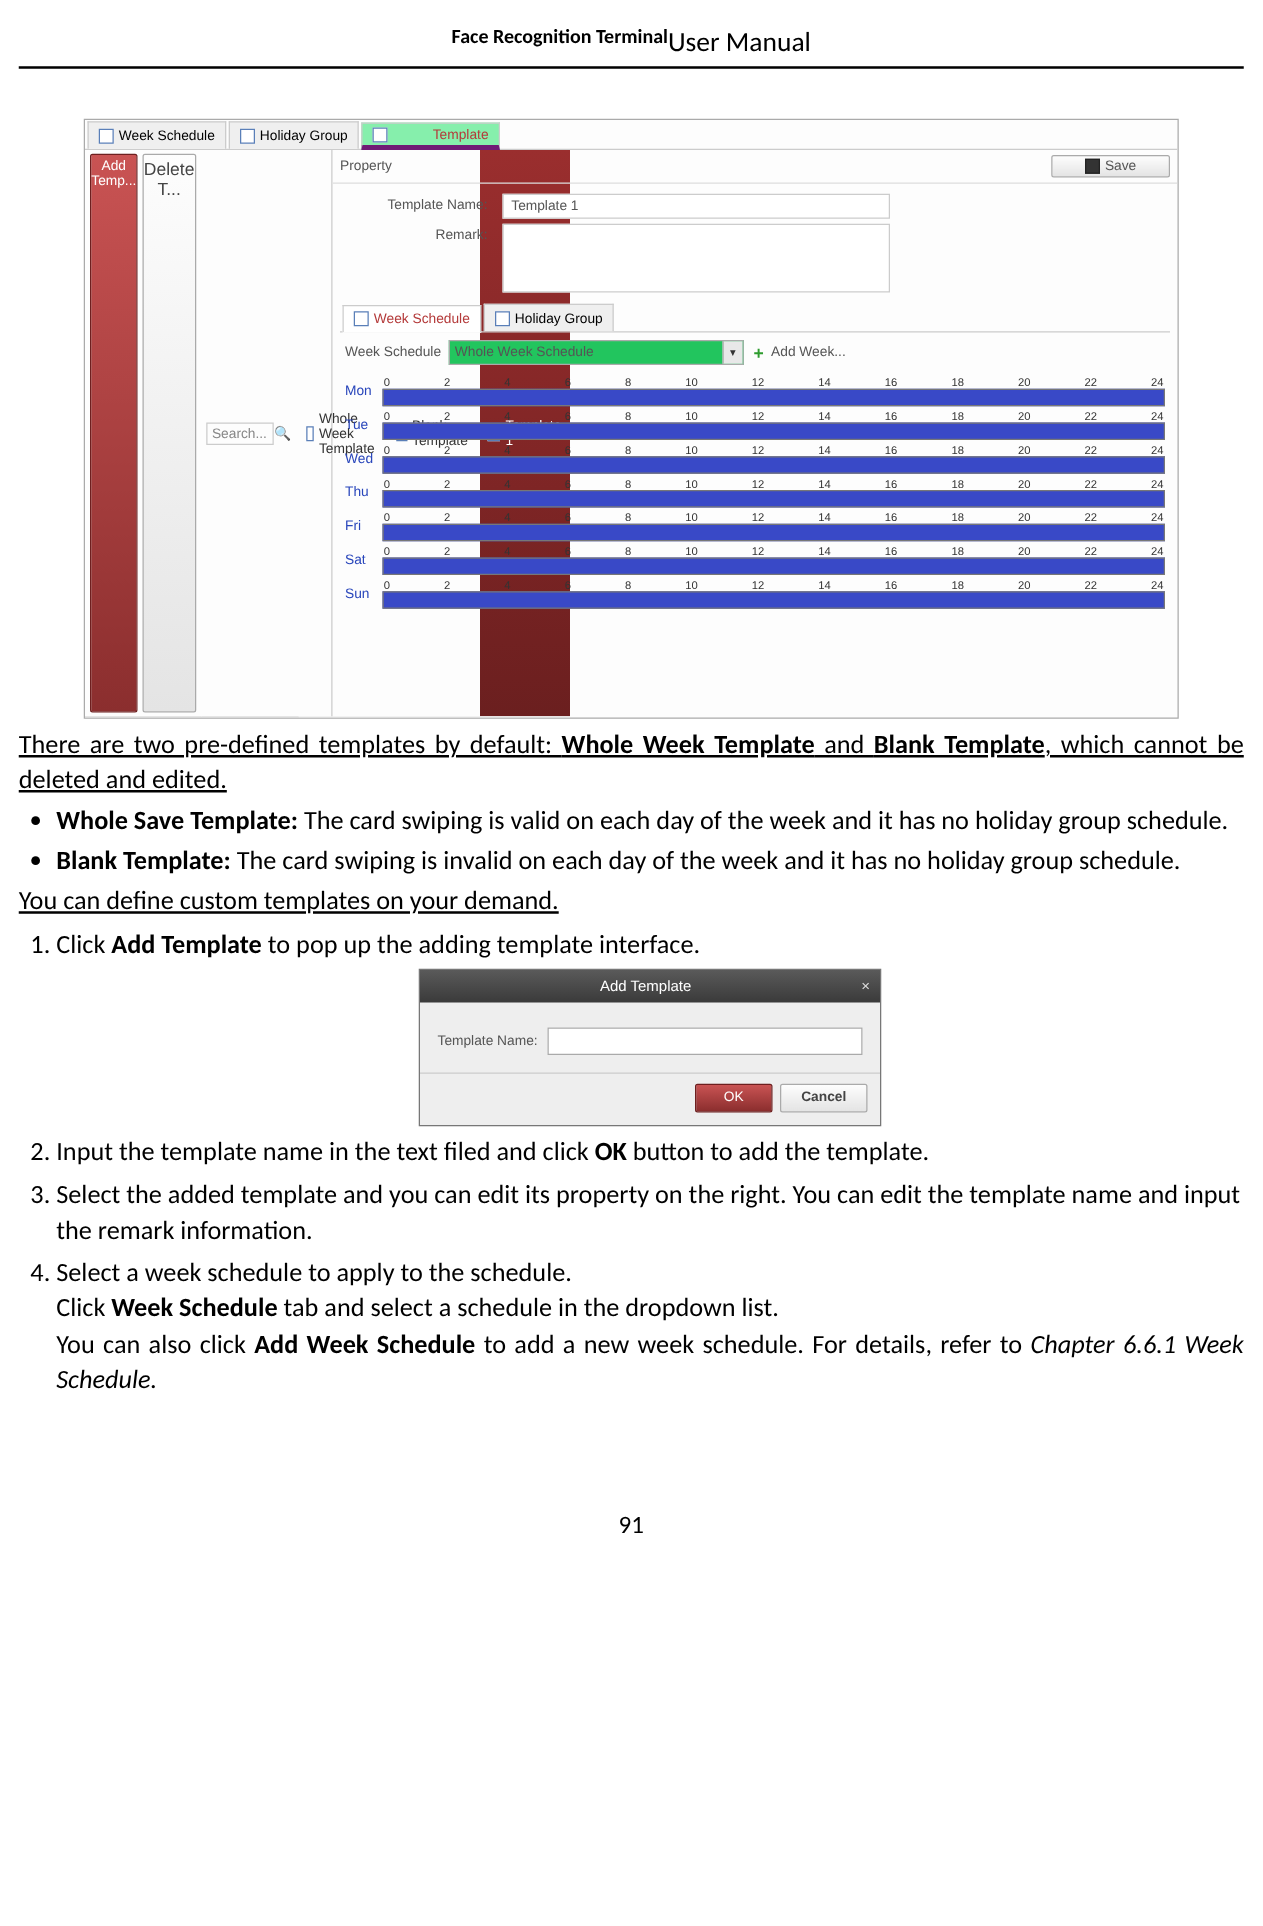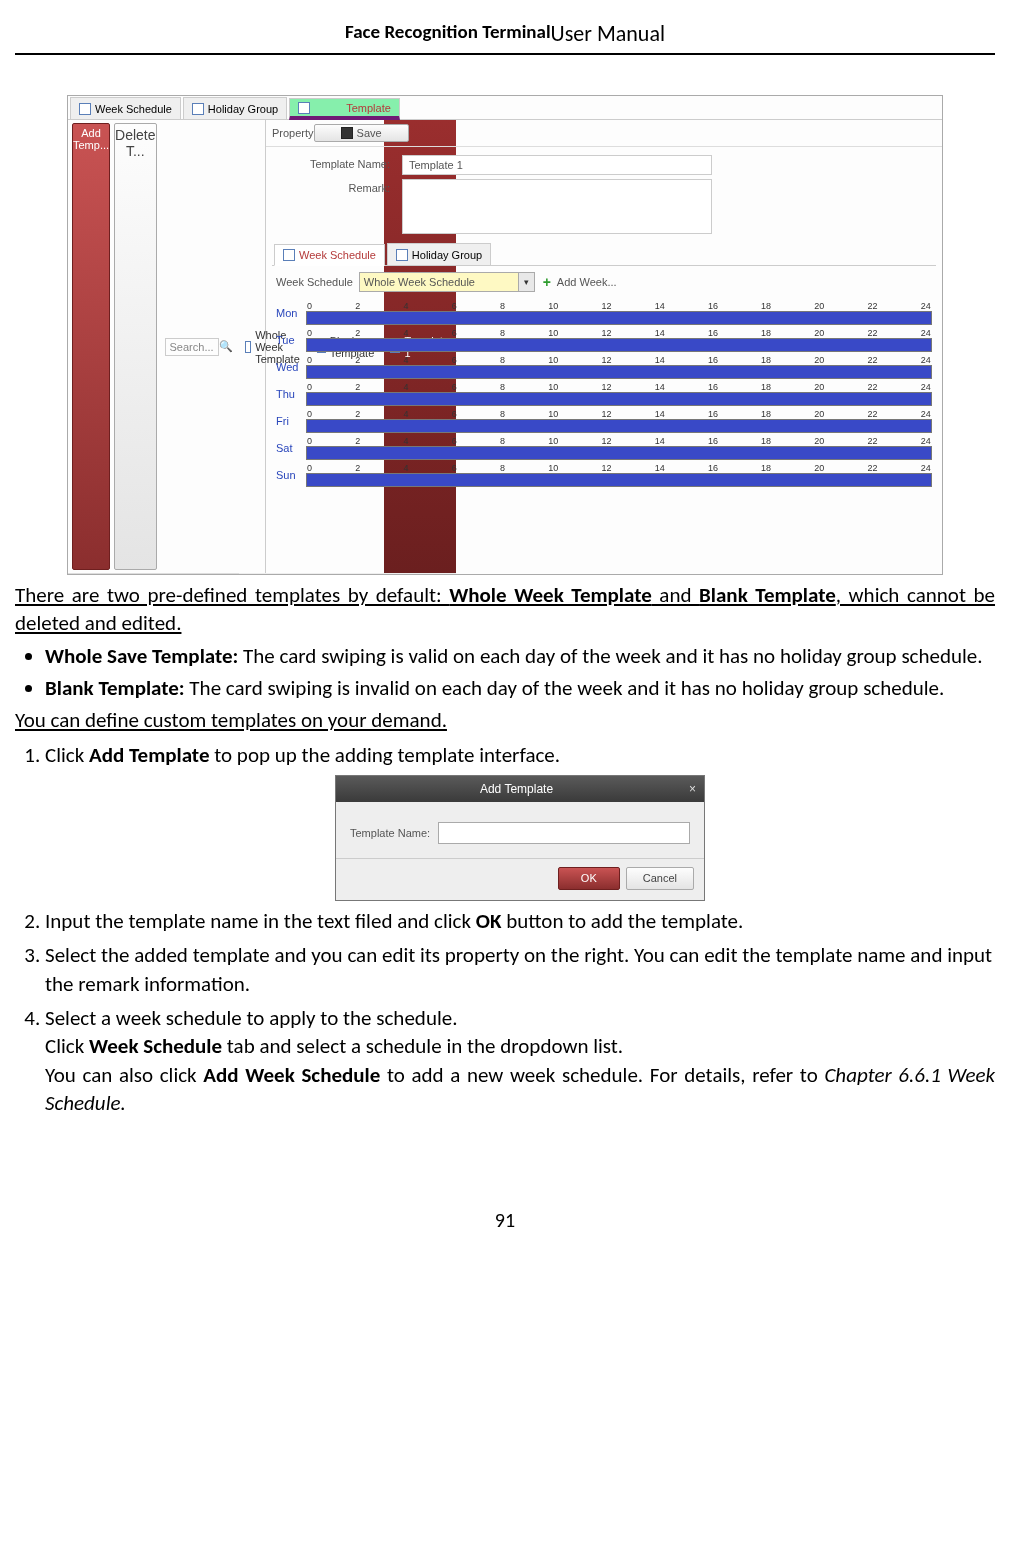--- a/index.html
+++ b/index.html
@@ -1,49 +1,49 @@
 <!DOCTYPE html>
 <html><head>
 <meta charset="utf-8">
 <style>
   * { box-sizing: border-box; margin:0; padding:0; }
   body { font-family: Calibri, Arial, sans-serif; color:#000; width:1010px; margin:0 auto; padding:20px 15px 40px; }
   .page-header { display:flex; justify-content:center; border-bottom:2px solid #000; padding-bottom:6px; margin-bottom:40px; }
-  .page-header .h1 { font-weight:bold; font-size:19px; }
+  .page-header .h1 { font-weight:bold; font-size:16px; }
   .page-header .h2 { font-size:22px; font-weight:normal; }
   .screenshot-main { border:1px solid #aaa; width:876px; height:480px; margin:0 auto 6px; background:#fdfdfd; display:flex; flex-direction:column; font-family:Tahoma,Arial,sans-serif; font-size:11px; }
   .top-tabs { display:flex; border-bottom:1px solid #ccc; height:24px; align-items:flex-end; }
   .top-tabs .tab { display:flex; align-items:center; gap:4px; padding:2px 8px; border:1px solid #ccc; border-bottom:none; margin-left:2px; background:#efefef; height:22px; }
   .top-tabs .tab.active { background:#86efac; color:#b43a3a; border-bottom:4px solid #701a75; position:relative; top:1px;gap:36px; }
   .icon-box { width:12px; height:12px; border:1px solid #5a7fb8; background:#fff; display:inline-block; }
   .body-row { display:flex; flex:1; overflow:hidden; }
   .left-pane { width:198px; border-right:1px solid #ccc; display:flex; flex-direction:row; }
   .left-btn-row { display:flex; padding:3px 4px; gap:4px; border-bottom:1px solid #ddd; }
   .red-btn { flex:1; background:linear-gradient(#c95353,#8b2e2e); color:#fff; border:1px solid #6e1f1f; font-size:11px; padding:3px 0; border-radius:2px; text-align:center; }
   .gray-btn { flex:1; background:linear-gradient(#fdfdfd,#e4e4e4); color:#444; border:1px solid #aaa; font-size:14px; padding:3px 0; border-radius:2px; text-align:center; }
   .search-row { display:flex; align-items:center; padding:2px 4px; border-bottom:1px solid #ddd; }
   .search-input { flex:1; border:1px solid #ccc; padding:2px 4px; font-size:11px; color:#888; }
   .search-icon { width:16px; text-align:center; color:#666; }
   .list-item { display:flex; align-items:center; gap:4px; padding:4px 6px; border-bottom:1px solid #eee; color:#333; }
   .list-item.selected { background:linear-gradient(#9a2e2e,#6b1f1f); color:#fff; }
   .right-pane { flex:1; display:flex; flex-direction:column; overflow:hidden; }
-  .prop-bar { display:flex; align-items:center; padding:4px 6px; border-bottom:1px solid #ddd; color:#555; }
+  .prop-bar { display:flex; justify-content:space-between; align-items:center; padding:4px 6px; border-bottom:1px solid #ddd; color:#555; }
   .save-btn { display:flex; align-items:center; gap:4px; background:linear-gradient(#fdfdfd,#e4e4e4); border:1px solid #aaa; padding:2px 26px; border-radius:2px; }
   .save-icon { width:12px; height:12px; background:#333; display:inline-block; border:1px solid #222; }
   .form-area { padding:4px 6px; color:#555; }
   .form-row { display:flex; align-items:flex-start; margin:4px 0; }
   .form-row label { width:130px; text-align:right; padding-right:12px; padding-top:3px; }
   .form-row .field { flex:1; }
   .text-input { width:310px; border:1px solid #ccc; padding:3px 6px; font-size:11px; background:#fff; }
   .remark-box { width:310px; height:55px; border:1px solid #ccc; background:#fff; }
   .sub-tabs { display:flex; border-bottom:1px solid #ccc; height:24px; align-items:flex-end; margin:0 6px; }
   .sub-tabs .tab { display:flex; align-items:center; gap:4px; padding:2px 8px; border:1px solid #ccc; border-bottom:none; margin-left:2px; background:#efefef; height:22px; }
   .sub-tabs .tab.active { background:#fff; color:#b43a3a; border-bottom:1px solid #fff; position:relative; top:1px; }
   .ws-row { display:flex; align-items:center; gap:6px; padding:6px 10px; color:#555; }
-  .dropdown { display:inline-flex; align-items:center; border:1px solid #aaa; background:#fef9c3; width:176px; height:20px; }
+  .dropdown { display:inline-flex; align-items:center; border:1px solid #aaa; background:#22c55e; width:236px; height:20px; }
   .dropdown .val { flex:1; padding:0 4px; }
   .dropdown .arrow { width:16px; height:100%; background:#e8e8e8; border-left:1px solid #aaa; text-align:center; font-size:9px; line-height:18px; color:#333; }
   .add-week { display:flex; align-items:center; gap:4px; color:#555; }
   .plus-icon { width:12px; height:12px; display:inline-flex; align-items:center; justify-content:center; color:#2e9c2e; font-weight:bold; font-size:14px; }
   .schedule-area { overflow:auto; padding:0 10px 4px; }
   .day-row { display:flex; align-items:center; margin:3px 0; }
   .day-label { width:30px; color:#2946bb; font-size:11px; text-align:left; }
   .timeline { flex:1; display:flex; flex-direction:column; }
   .ticks { display:flex; justify-content:space-between; font-size:9px; color:#333; padding:0 1px; }
   .bar { height:14px; background:#3949c7; border:1px solid #777; }
@@ -54,21 +54,21 @@
   .body-text ol { padding-left:30px; }
   .body-text ol li { margin:6px 0; }
   .steps-heading { font-style:italic; font-weight:bold; }
   .dialog-shot { width:370px; border:1px solid #777; margin:6px auto; background:#eee; font-family:Tahoma,Arial,sans-serif; font-size:11px; }
   .dialog-title { background:linear-gradient(#5a5a5a,#3a3a3a); color:#fff; display:flex; justify-content:space-between; align-items:center; padding:5px 8px; font-size:12px; }
   .dialog-close { color:#ddd; cursor:pointer; }
   .dialog-body { padding:20px 14px 14px; display:flex; align-items:center; gap:8px; color:#555; }
   .dialog-input { flex:1; border:1px solid #aaa; height:22px; background:#fff; }
   .dialog-footer { border-top:1px solid #ccc; display:flex; justify-content:flex-end; gap:6px; padding:8px 10px 10px; }
   .dialog-ok { background:linear-gradient(#c95353,#8b2e2e); color:#fff; border:1px solid #6e1f1f; padding:3px 22px; border-radius:2px; font-size:11px; }
-  .dialog-cancel { background:linear-gradient(#fdfdfd,#e4e4e4); color:#444; border:1px solid #aaa; padding:3px 16px; border-radius:2px; font-size:11px; }
+  .dialog-cancel { background:linear-gradient(#fdfdfd,#e4e4e4); color:#444; border:1px solid #aaa; padding:3px 16px; border-radius:2px; font-size:11px;font-weight:bold; }
   .page-number { text-align:center; font-size:20px; margin-top:90px; }
   .justify { text-align:justify; }
 </style>
 </head>
 <body>
 
 <div class="page-header">
   <span class="h1">Face Recognition Terminal</span>
   <span class="h2">  User Manual</span>
 </div>

